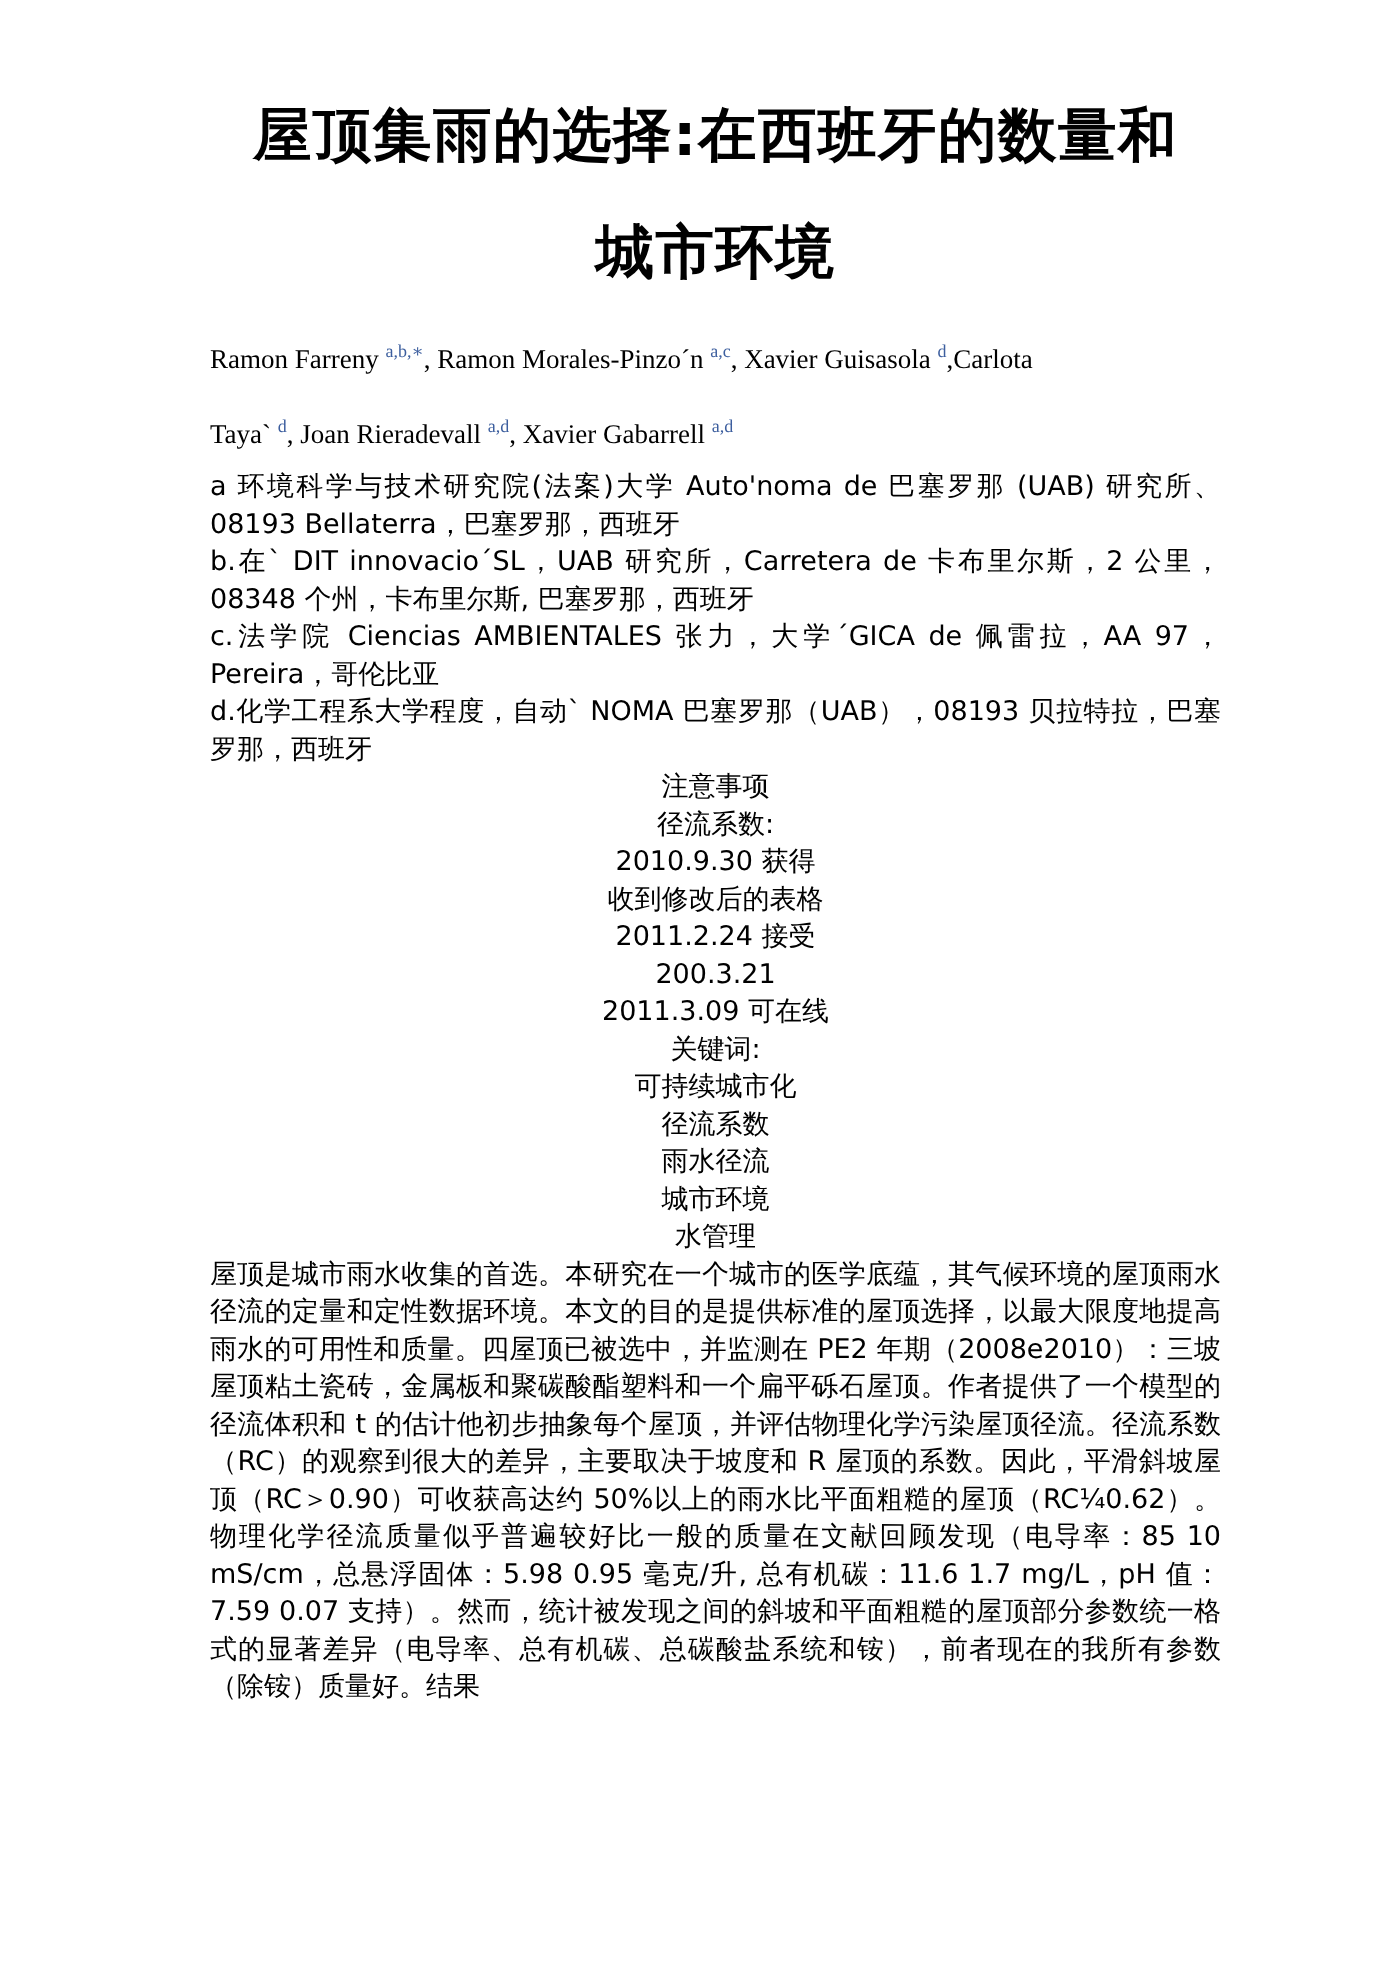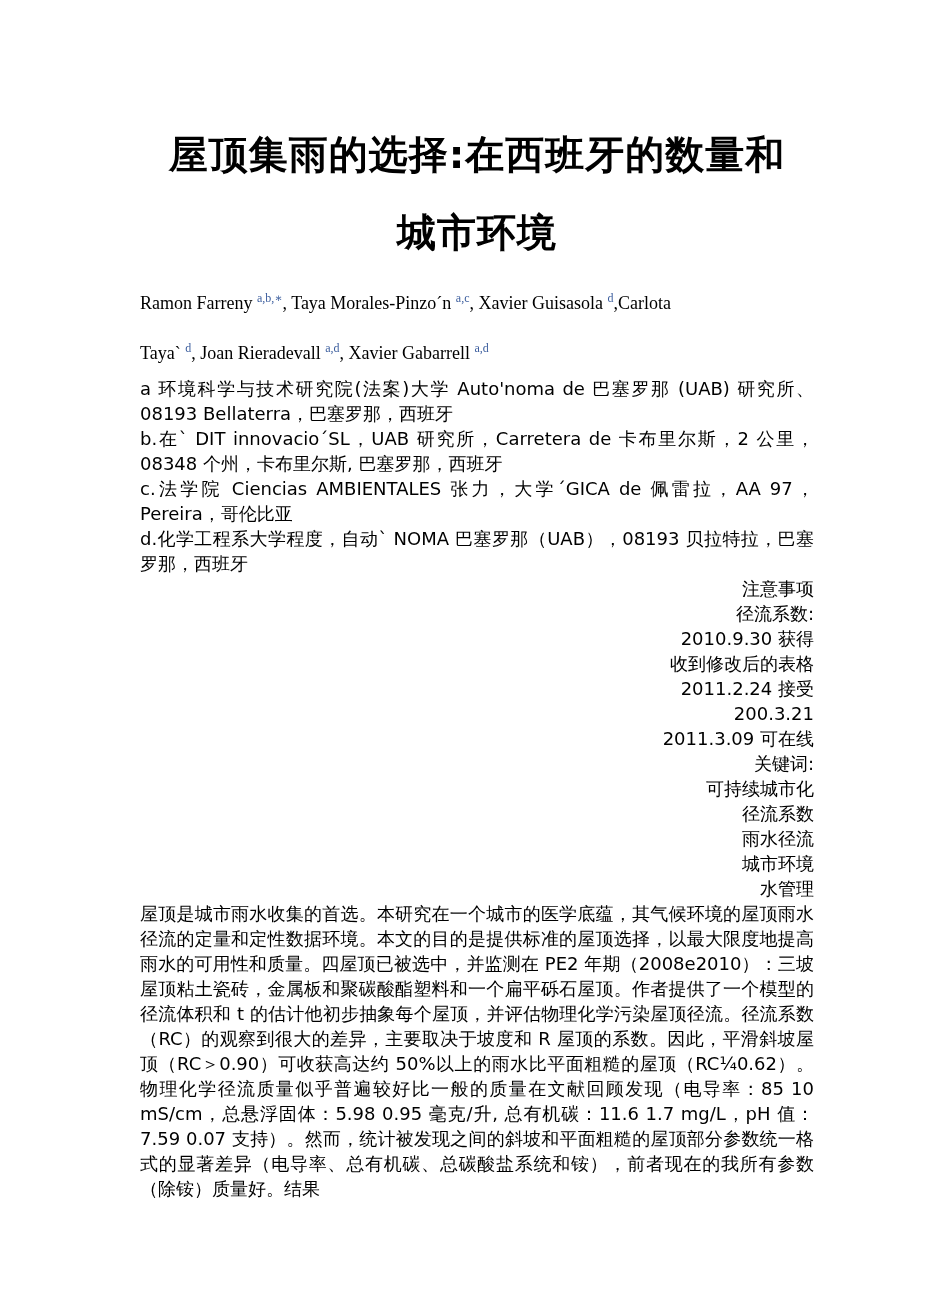--- a/index.html
+++ b/index.html
@@ -5,21 +5,21 @@
   * { margin: 0; padding: 0; box-sizing: border-box; }
   html, body { background: #ffffff; }
   body {
     width: 926px;
     min-height: 1309px;
     color: #000000;
     font-family: "DejaVu Sans", "Liberation Sans", sans-serif;
   }
   .page {
     width: 926px;
-    padding: 116px 112px 40px 140px;
+    padding: 52px 112px 40px 140px;
   }
   .content { width: 674px; }
 
   .title {
     font-size: 39px;
     font-weight: bold;
     line-height: 78px;
     text-align: center;
     letter-spacing: 1px;
   }
@@ -40,42 +40,42 @@
 
   .affiliations p {
     font-size: 18px;
     line-height: 25px;
     text-align: justify;
   }
 
   .meta-line {
     font-size: 18px;
     line-height: 25px;
-    text-align: right;
+    text-align: center;
   }
 
   .abstract {
     font-size: 18px;
     line-height: 25px;
     text-align: justify;
   }
 </style>
 </head>
 <body style="--sup-color: #3C5E9E; background: rgb(255, 255, 255); color: rgb(0, 0, 0);">
 
 <div class="page">
   <div class="content">
 
     <h1 class="title">
         <span class="title-line">屋顶集雨的选择:在西班牙的数量和</span>
         <span class="title-line">城市环境</span>
       </h1>
 
     <div class="authors">
-      <p><span>Ramon Farreny </span><sup class="sup">a,b,∗</sup><span>, Taya Morales-Pinzo´n </span><sup class="sup">a,c</sup><span>, Xavier Guisasola </span><sup class="sup">d</sup><span>,Carlota</span></p>
+      <p><span>Ramon Farreny </span><sup class="sup">a,b,∗</sup><span>, Ramon Morales-Pinzo´n </span><sup class="sup">a,c</sup><span>, Xavier Guisasola </span><sup class="sup">d</sup><span>,Carlota</span></p>
       <p><span>Taya` </span><sup class="sup">d</sup><span>, Joan Rieradevall </span><sup class="sup">a,d</sup><span>, Xavier Gabarrell </span><sup class="sup">a,d</sup></p>
     </div>
 
     <div class="affiliations">
       <p>a 环境科学与技术研究院(法案)大学 Auto'noma de 巴塞罗那 (UAB) 研究所、 08193 Bellaterra，巴塞罗那，西班牙</p>
       <p>b.在` DIT innovacio´SL，UAB 研究所，Carretera de 卡布里尔斯，2 公里，08348 个州，卡布里尔斯, 巴塞罗那，西班牙</p>
       <p>c.法学院 Ciencias AMBIENTALES 张力，大学´GICA de 佩雷拉，AA 97，Pereira，哥伦比亚</p>
       <p>d.化学工程系大学程度，自动` NOMA 巴塞罗那（UAB），08193 贝拉特拉，巴塞罗那，西班牙</p>
     </div>
 

